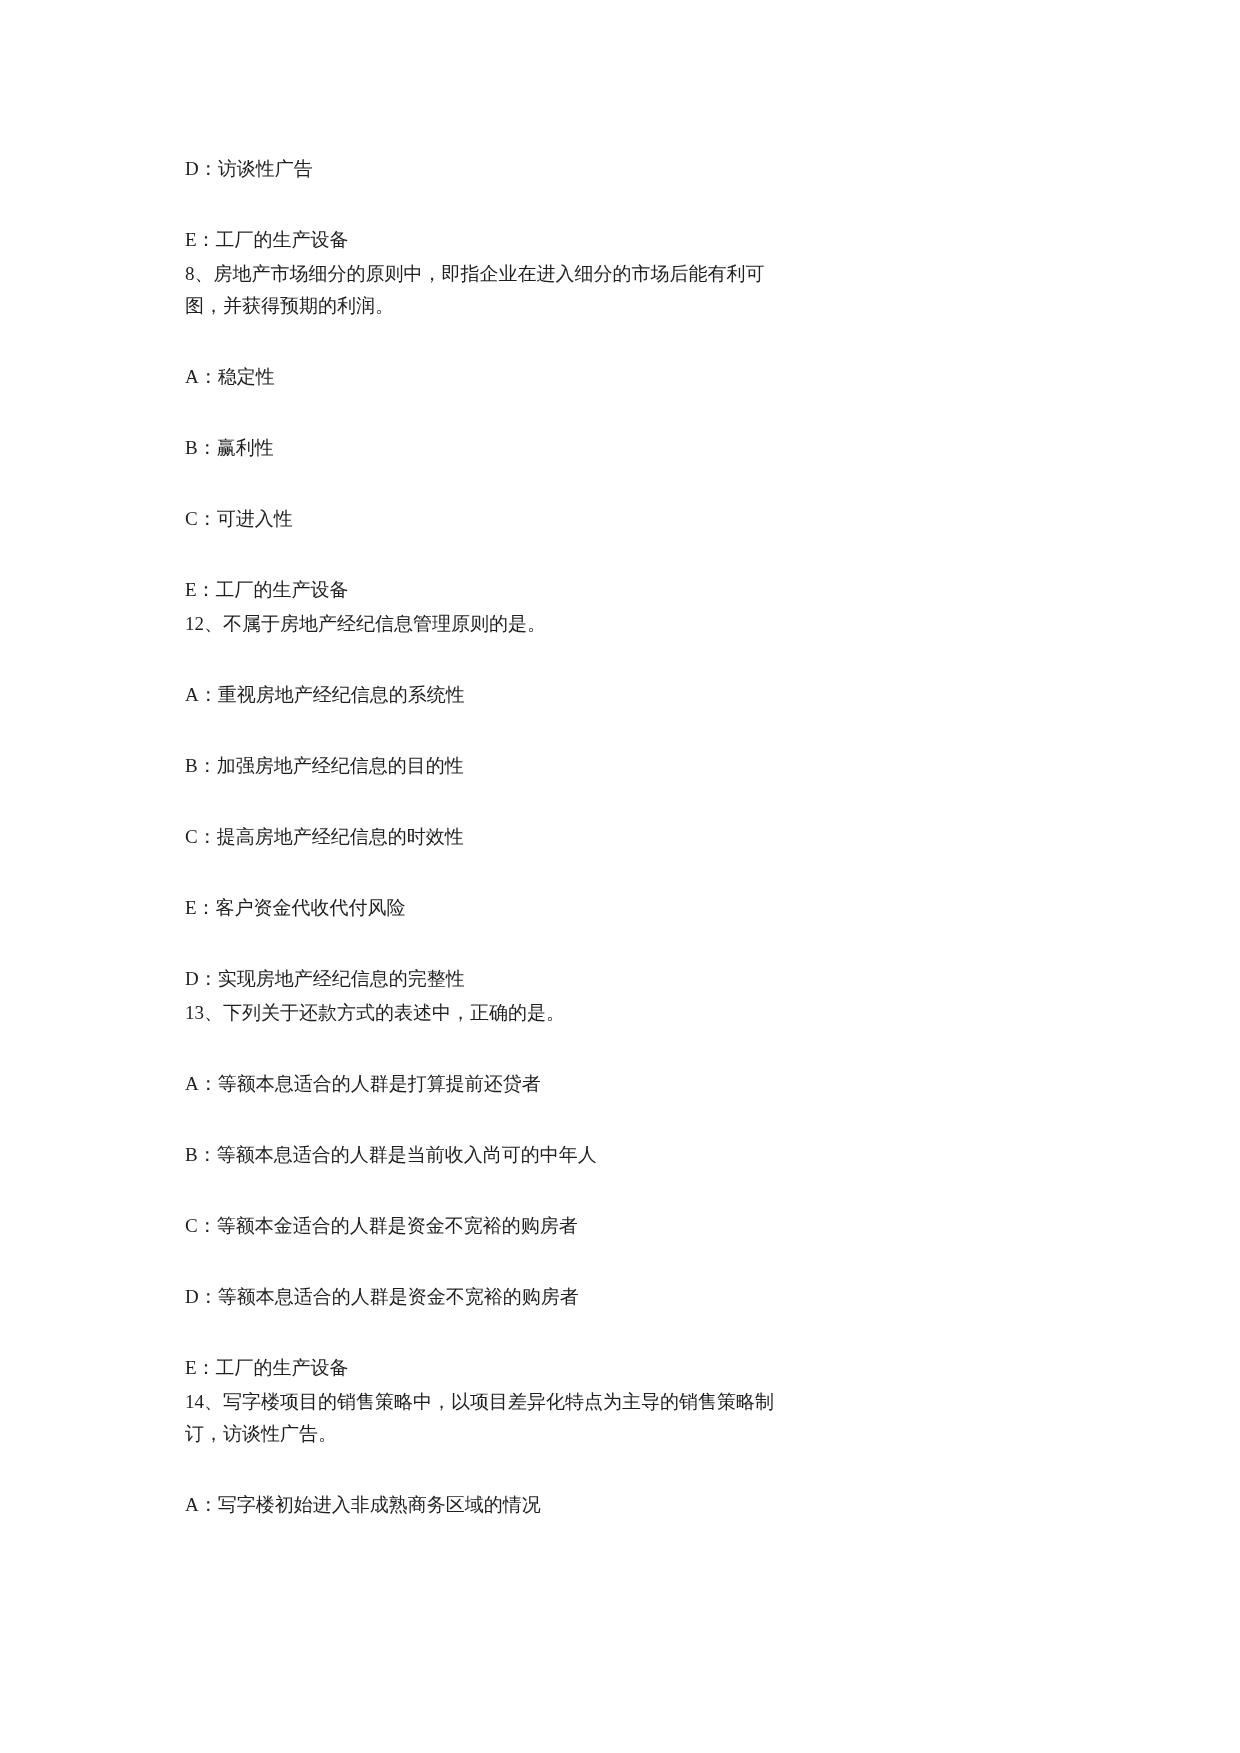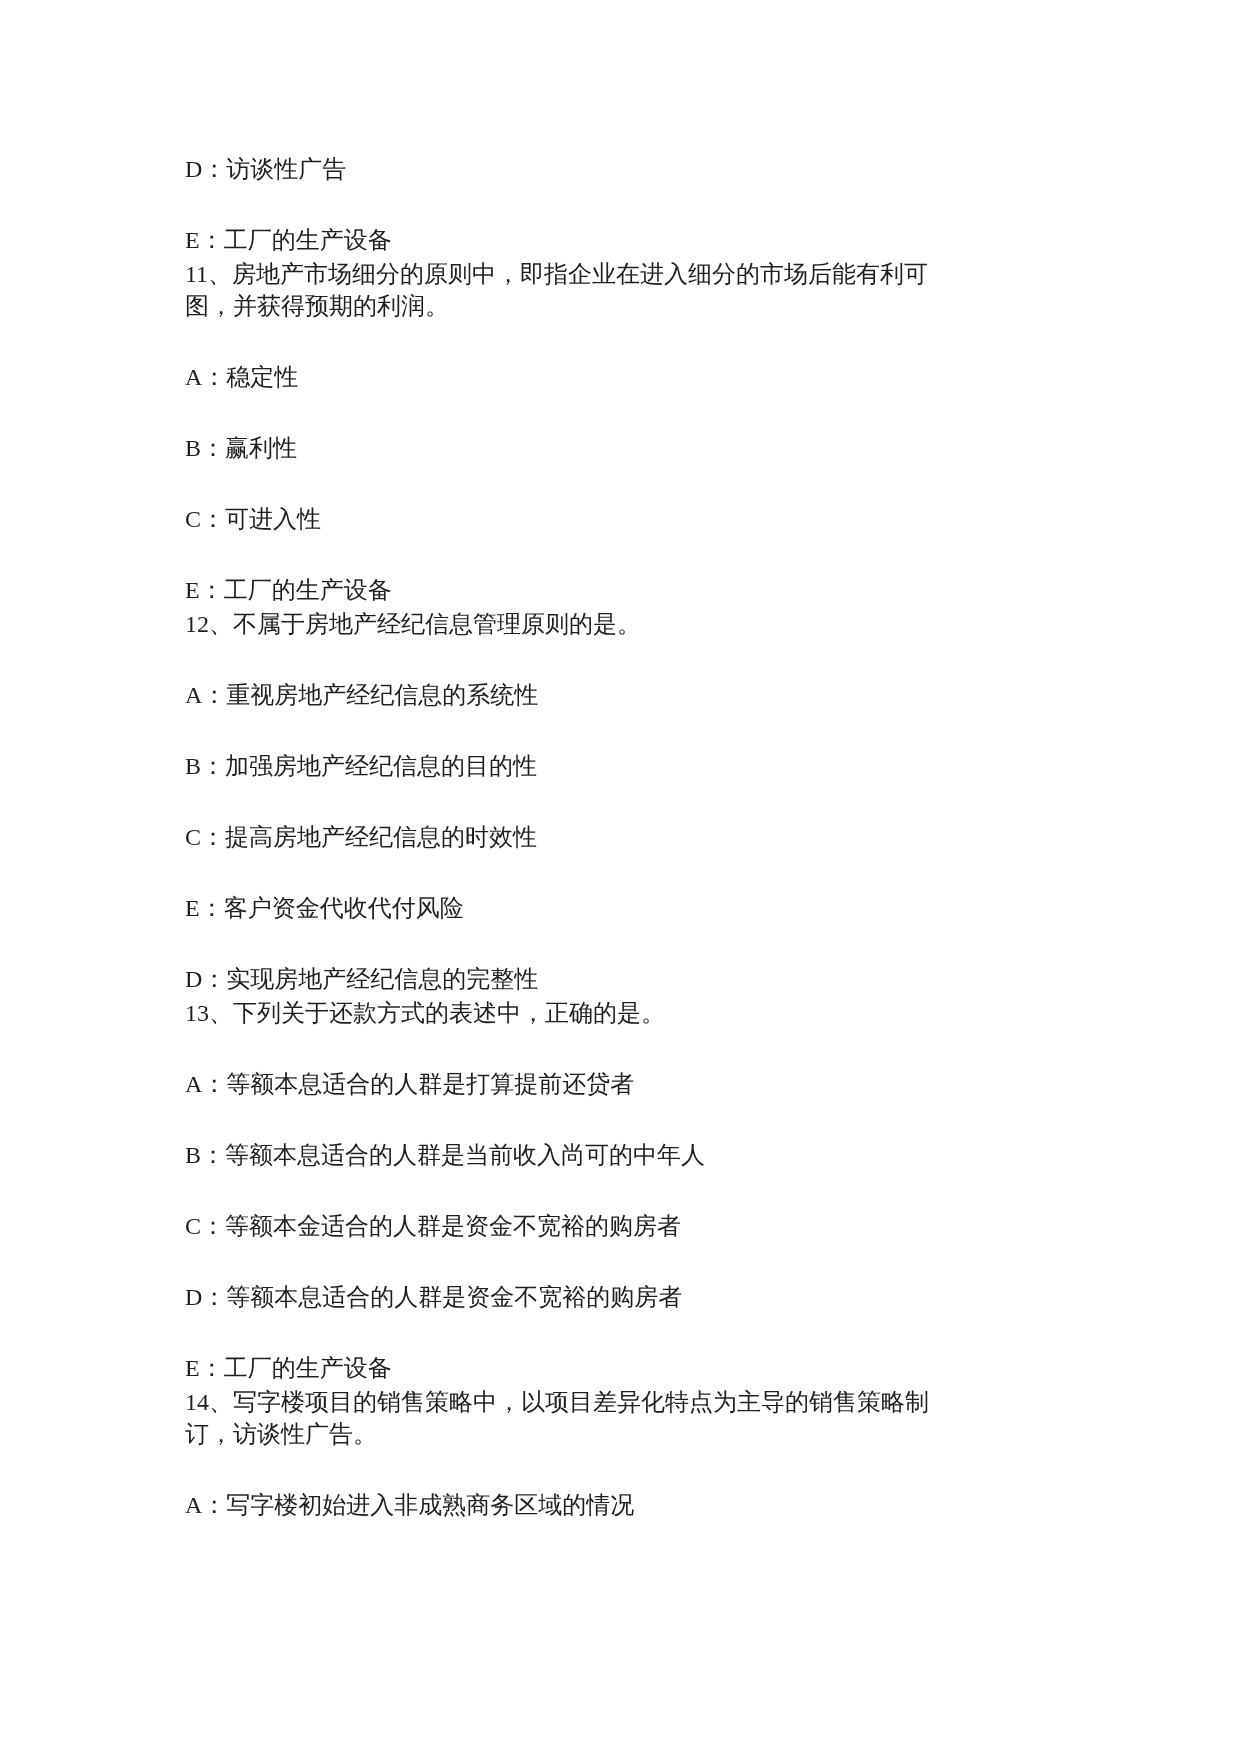--- a/index.html
+++ b/index.html
@@ -14,21 +14,21 @@
     background: #ffffff;
     overflow: hidden;
     font-family: "Liberation Serif", "DejaVu Serif", serif;
     color: #1f1f1f;
   }
   .content {
     position: absolute;
     left: 185px;
     top: 114px;
     width: 900px;
-    font-size: 24px;
+    font-size: 19px;
     line-height: 32px;
   }
   .line {
     margin: 0;
     white-space: nowrap;
   }
   .opt {
     margin-top: 39px;
   }
   .q {
@@ -41,21 +41,21 @@
 </head>
 <body>
 
 <div class="page">
   <div class="content">
 
     <div class="line opt">D：访谈性广告</div>
     <div class="line opt">E：工厂的生产设备</div>
 
     <div class="line q">
-      <div class="pline">11、房地产市场细分的原则中，即指企业在进入细分的市场后能有利可</div>
+      <div class="pline">8、房地产市场细分的原则中，即指企业在进入细分的市场后能有利可</div>
       <div class="pline">图，并获得预期的利润。</div>
     </div>
     <div class="line opt">A：稳定性</div>
     <div class="line opt">B：赢利性</div>
     <div class="line opt">C：可进入性</div>
     <div class="line opt">E：工厂的生产设备</div>
 
     <div class="line q">
       <div class="pline">12、不属于房地产经纪信息管理原则的是。</div>
     </div>

